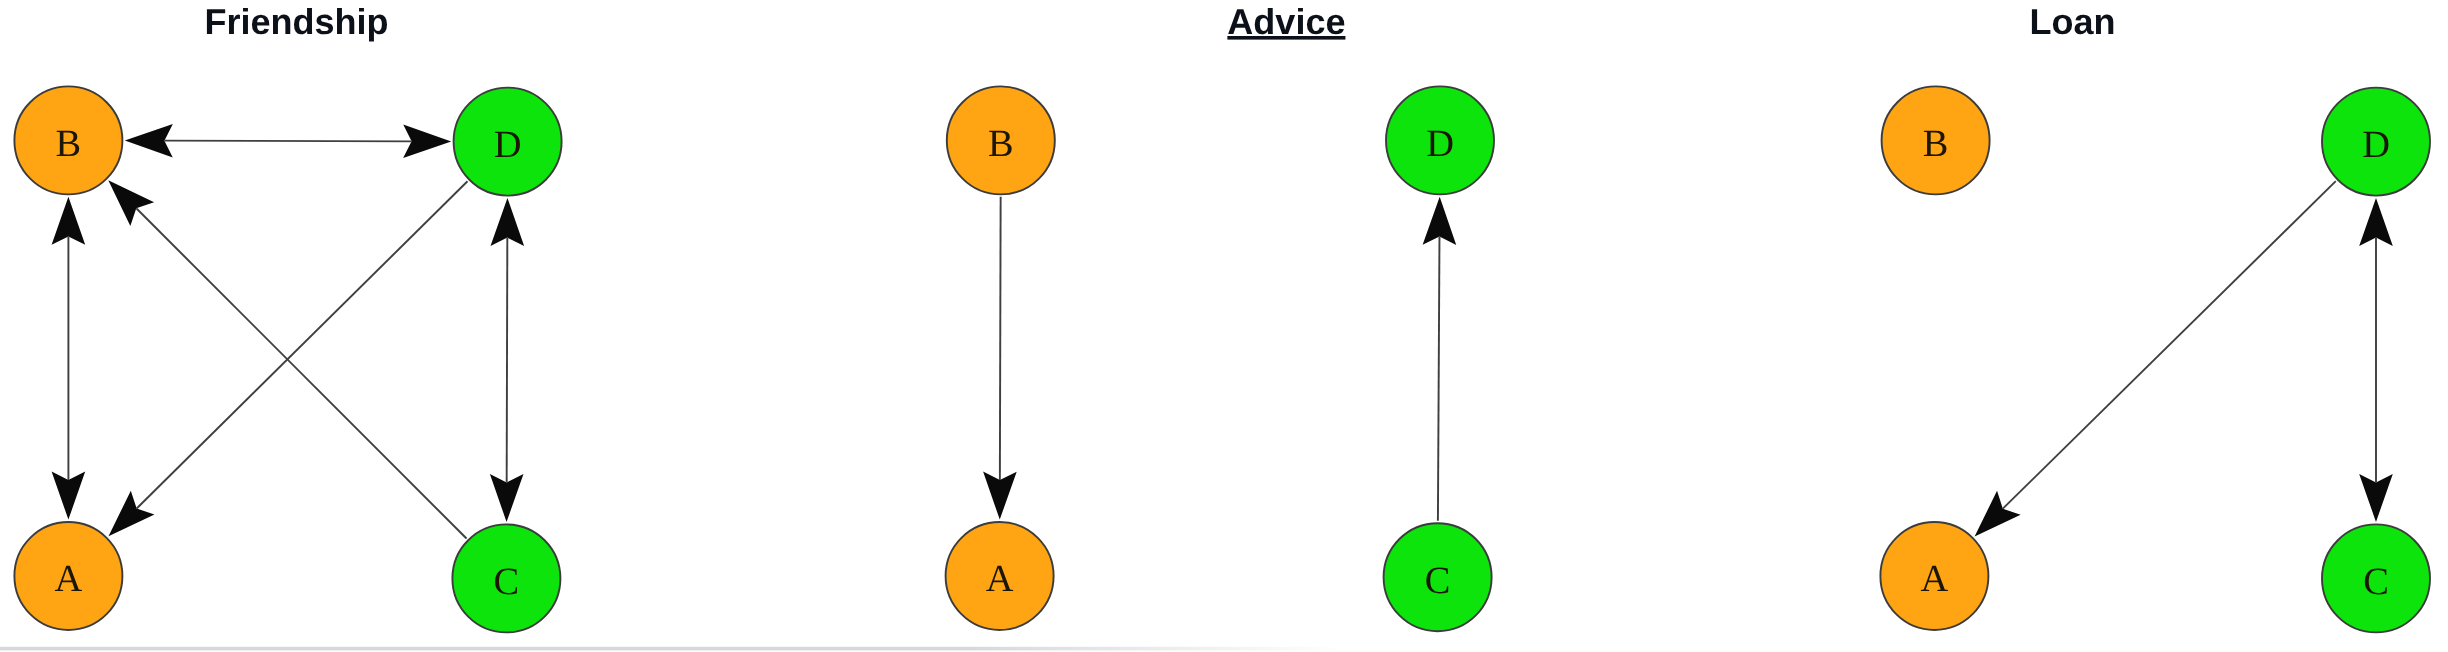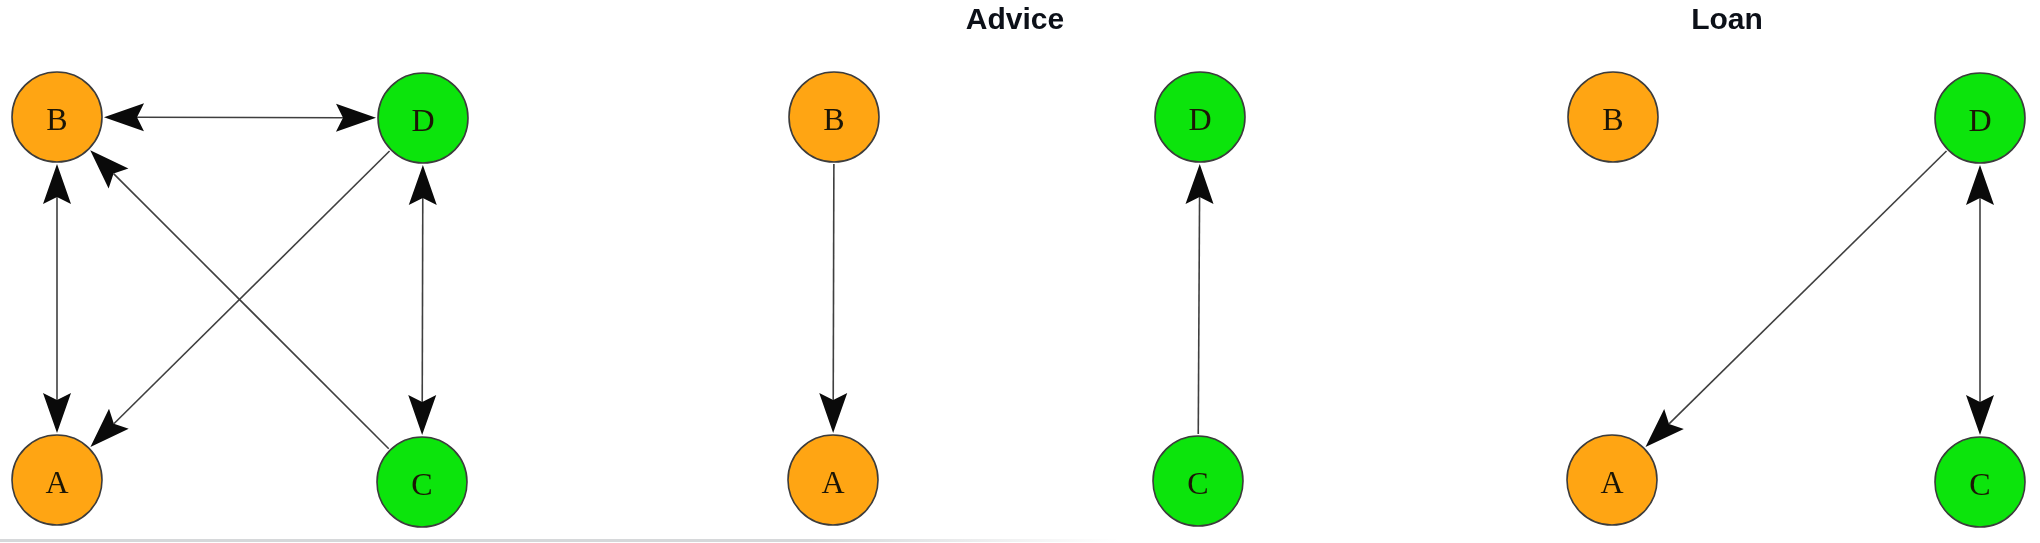--- a/index.html
+++ b/index.html
@@ -15,34 +15,35 @@
     position: absolute;
     top: 0px;
     transform: translateX(-50%);
     font-weight: bold;
     font-size: 30px;
     line-height: 38px;
     color: #0c1018;
     white-space: nowrap;
   }
   .panel-title--friendship { left: 247px; }
-  .panel-title--advice     { left: 1015px; }
+  .panel-title--advice     { left: 1072px; text-decoration: underline; }
   .panel-title--loan       { left: 1727px; }
   svg.graph { position: absolute; left: 0; top: 0; }
   .bottom-artifact {
     position: absolute;
     left: 0; top: 539px;
     width: 1120px; height: 3px;
     background: linear-gradient(to right, #d6d8da 0%, #d6d8da 72%, rgba(214,216,218,0) 100%);
   }
 </style>
 </head>
 <body>
 
 <div class="stage">
+  <div class="panel-title panel-title--friendship">Friendship</div>
   <div class="panel-title panel-title--advice">Advice</div>
   <div class="panel-title panel-title--loan">Loan</div>
 
   <svg id="graph-svg" class="graph" width="2040" height="543" viewBox="0 0 2040 543">
       <g>
         <polygon points="376.00017542975627,117.87158517876982 335.9620735083313,131.76224371354016 343.0002986038404,117.78142158088481 336.03857595502166,103.76234822488429" fill="#0a0a0a"></polygon>
         <polygon points="103.99982457024376,117.12841482123018 144.0379264916687,103.23775628645986 136.9997013961596,117.21857841911519 143.9614240449784,131.23765177511572" fill="#0a0a0a"></polygon>
         <line x1="136.9997013961596" y1="117.21857841911519" x2="343.0002986038404" y2="117.78142158088481" stroke="#3f3f3f" stroke-width="1.6"></line>
       </g>
       <g>

